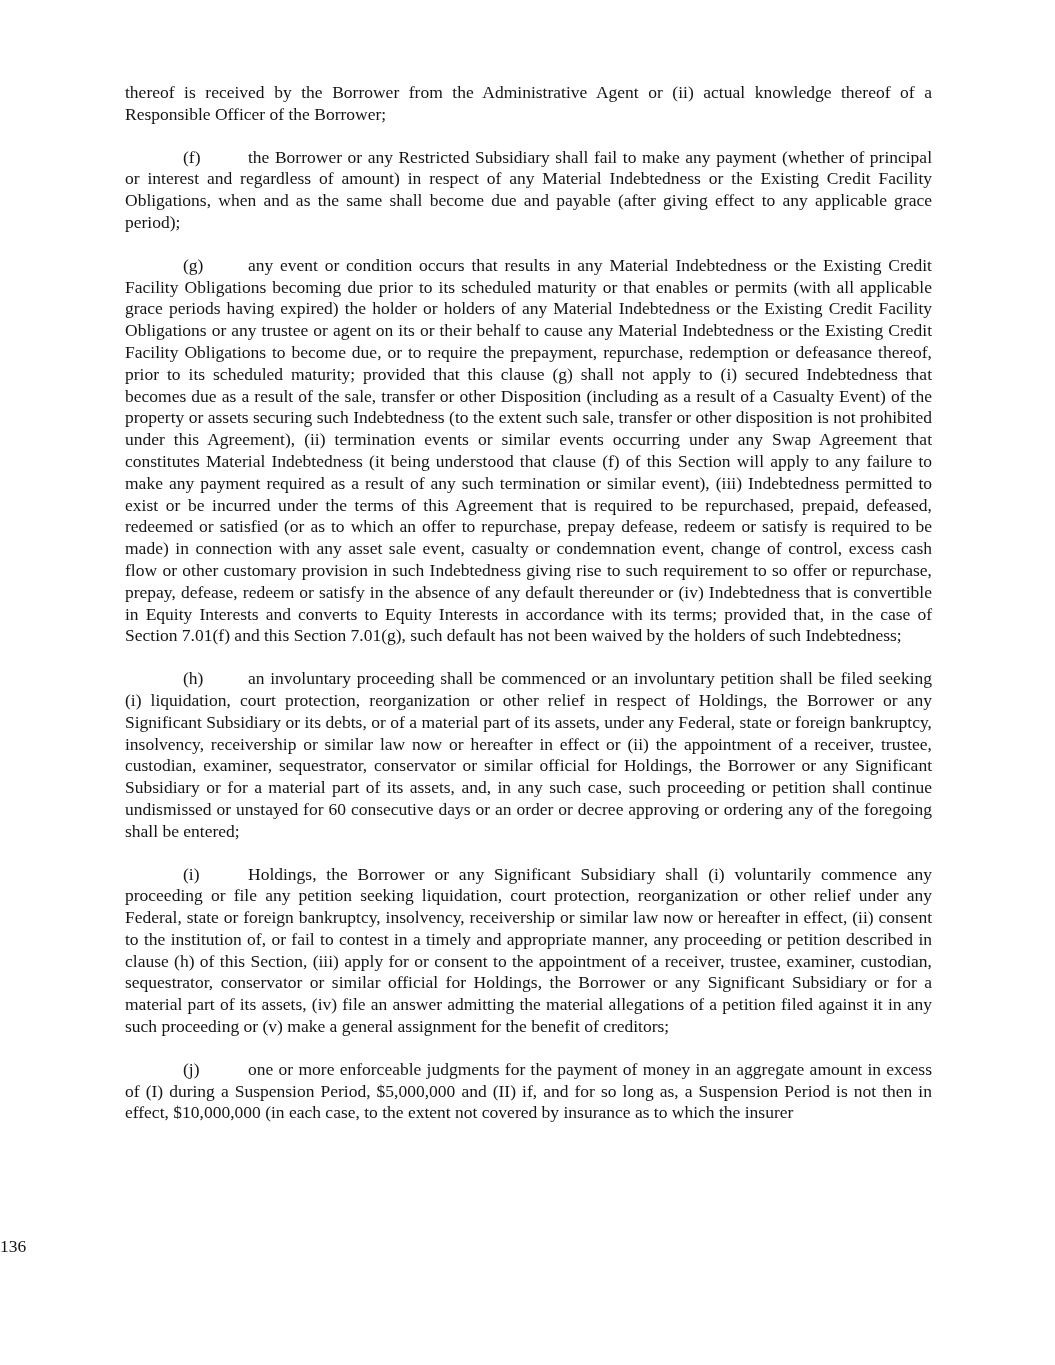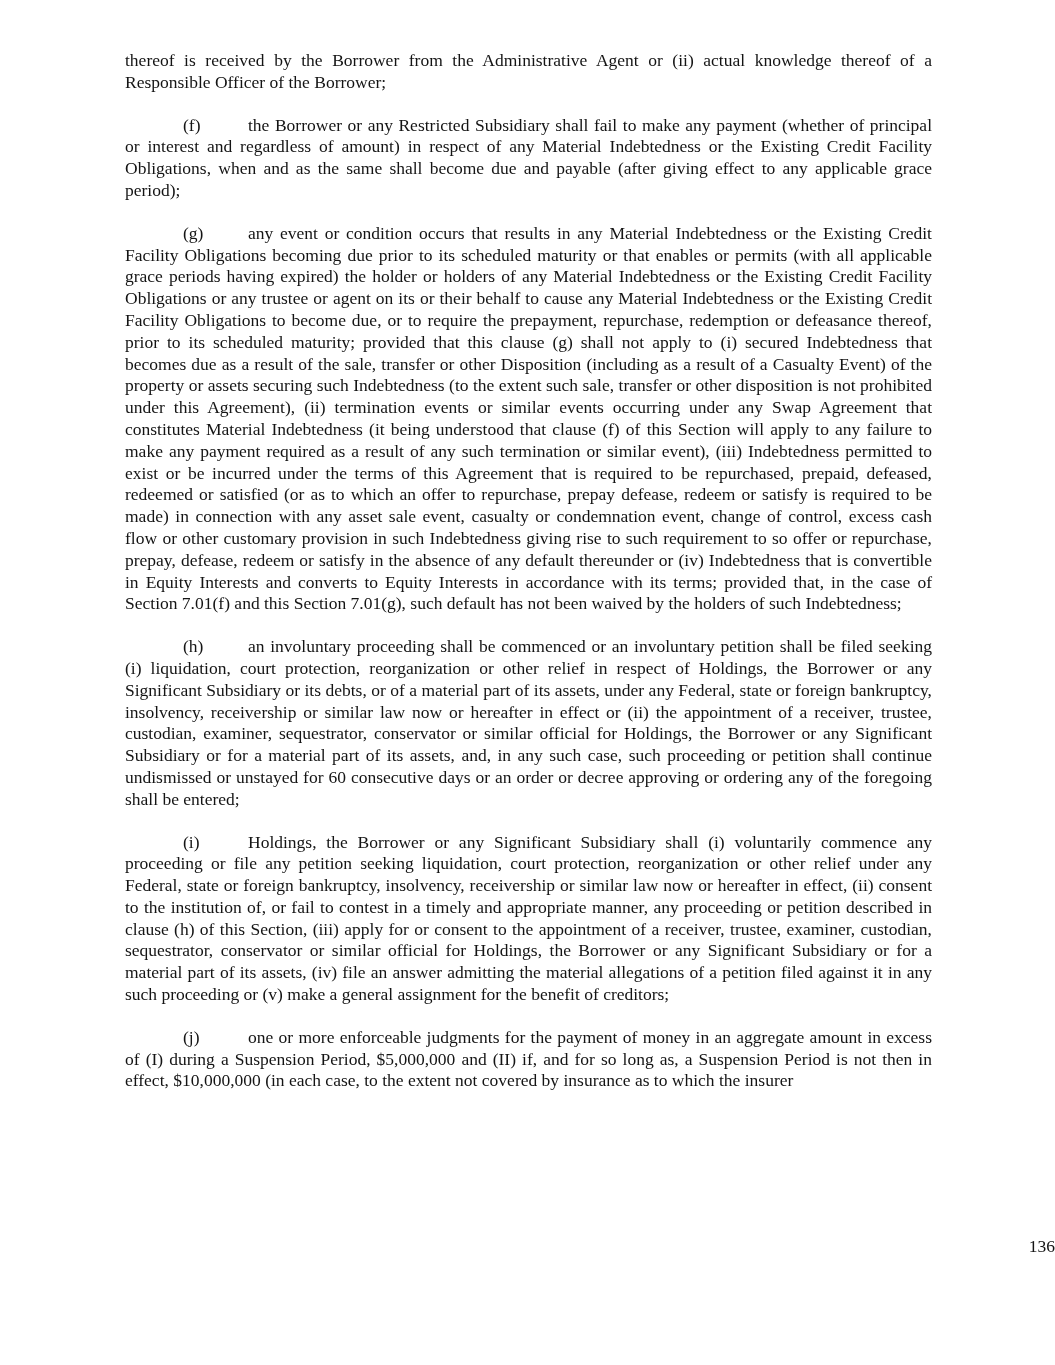--- a/index.html
+++ b/index.html
@@ -12,21 +12,21 @@
     height: 1365px;
     position: relative;
     color: #141414;
     font-family: "Liberation Serif", "DejaVu Serif", serif;
     font-size: 17.5px;
     line-height: 21.8px;
   }
   .page {
     position: absolute;
     inset: 0;
-    padding: 50px 123px 0 125px;
+    padding: 82px 123px 0 125px;
     box-sizing: border-box;
     background: #ffffff;
   }
   p.para {
     margin: 0 0 21px 0;
     text-align: justify;
   }
   .marker {
     display: inline-block;
     width: 65px;
@@ -37,21 +37,21 @@
     width: 0;
     margin: 0;
   }
   .u {
   }
   .page-number {
     position: absolute;
     top: 1236px;
     left: 0;
     width: 100%;
-    text-align: right;
+    text-align: left;
   }
 </style>
 </head>
 <body>
 
 <div class="page">
 
   <p class="para"><span><span>thereof is received by the Borrower from the Administrative Agent or (ii) actual knowledge thereof of a Responsible Officer of the Borrower;</span></span></p>
 
   <p class="para"><span class="marker">(f)</span><span><span>the Borrower or any Restricted Subsidiary shall fail to make any payment (whether of principal or interest and regardless of amount) in respect of any Material Indebtedness or the Existing Credit Facility Obligations, when and as the same shall become due and payable (after giving effect to any applicable grace period);</span></span></p>

